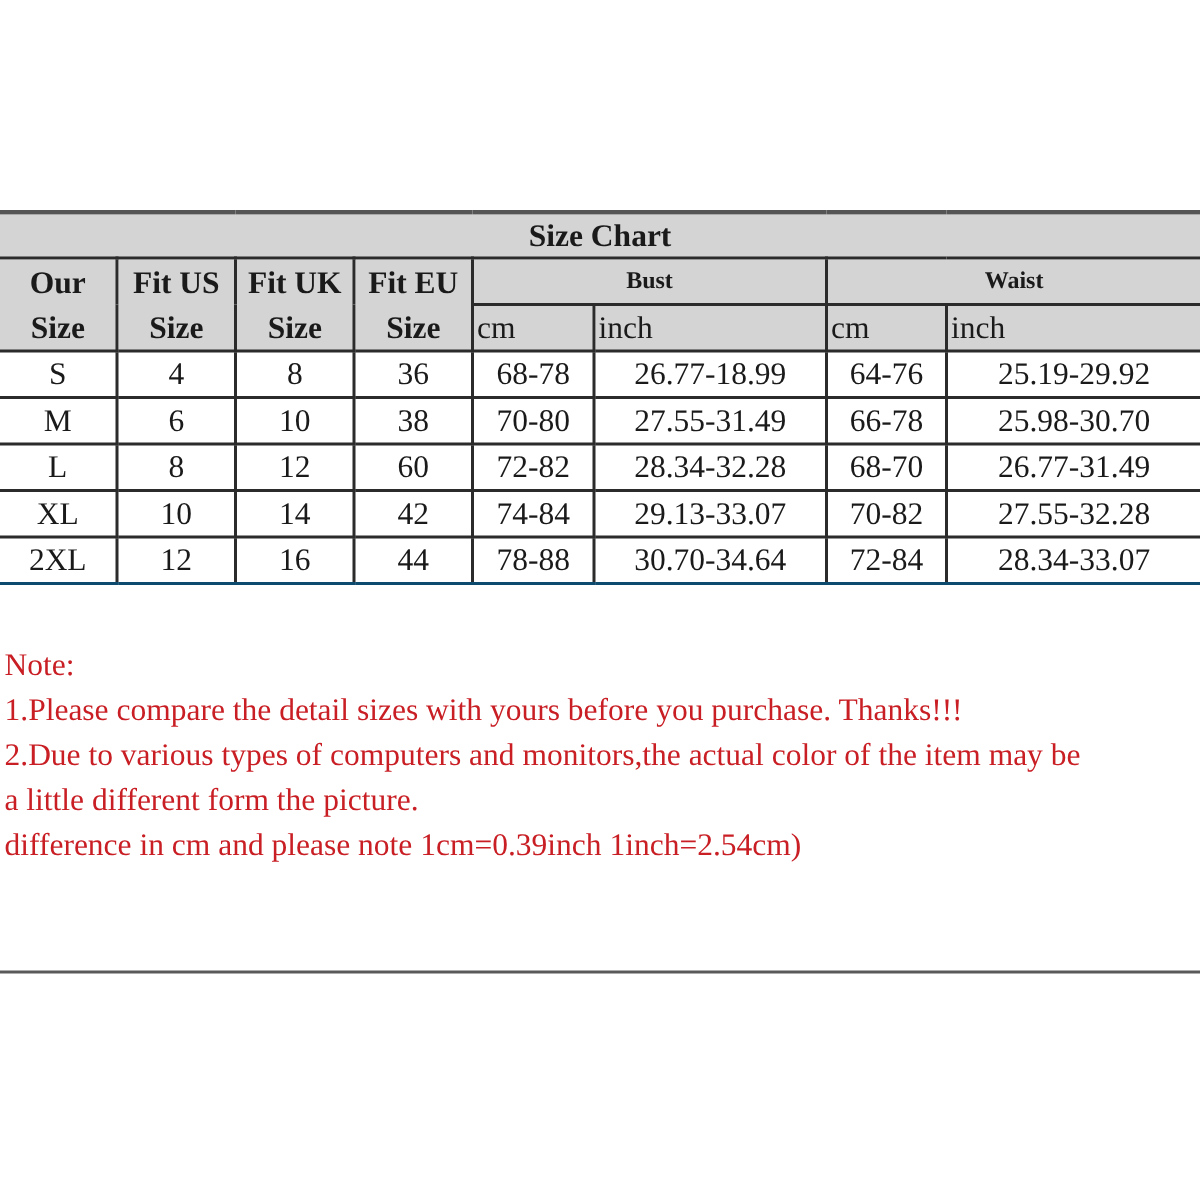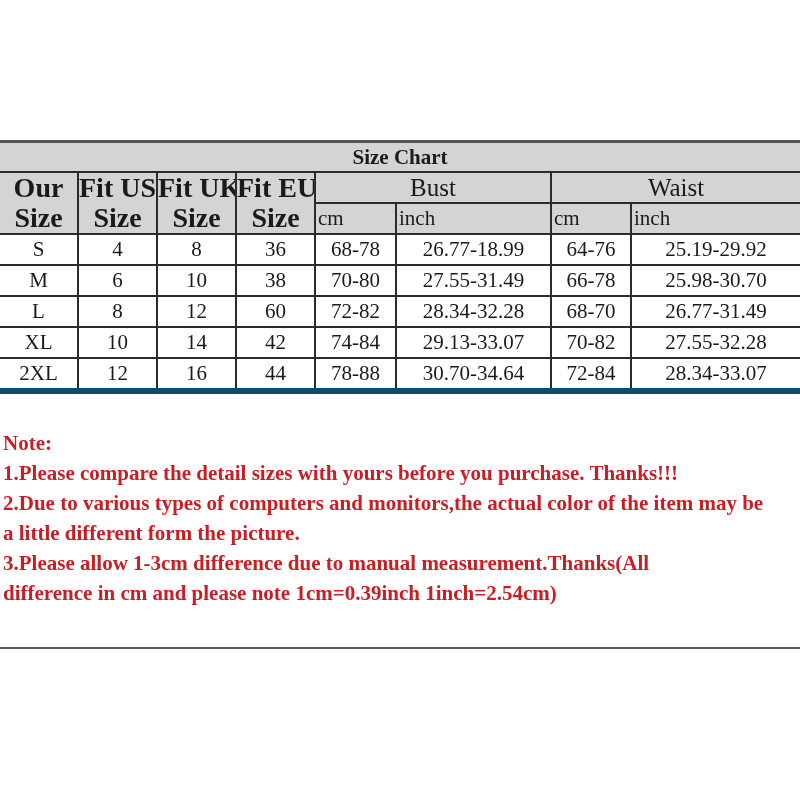--- a/index.html
+++ b/index.html
@@ -5,30 +5,30 @@
   html, body { margin: 0; padding: 0; background: #ffffff; }
   body { width: 800px; height: 800px; position: relative; overflow: hidden;
          font-family: "Liberation Serif", "DejaVu Serif", serif; color: #1a1a1a; }
   .size-table { position: absolute; left: 0; top: 140px; width: 800px;
                 border-collapse: collapse; table-layout: fixed; }
   .size-table td, .size-table th { border: 2px solid #2b2b2b; padding: 0; overflow: hidden; white-space: nowrap; }
   .size-table tr > *:first-child { border-left: none; }
   .size-table tr > *:last-child { border-right: none; }
   .size-table .title { background: #d4d4d4; height: 28px; font-size: 21px; font-weight: bold;
                        border-top: 3px solid #555; }
-  .size-table .hdr { background: #d4d4d4; font-weight: normal; font-size: 25px; text-align: center; height: 29px; }
-  .size-table .hdr-stack { background: #d4d4d4; font-weight: bold; font-size: 28px; text-align: center;
+  .size-table .hdr { background: #d4d4d4; font-weight: bold; font-size: 16px; text-align: center; height: 29px; }
+  .size-table .hdr-stack { background: #d4d4d4; font-weight: bold; font-size: 21px; text-align: center;
                            line-height: 30px; }
   .size-table .unit { background: #d4d4d4; font-weight: normal; font-size: 21px; text-align: left;
                       padding-left: 2px; height: 29px; margin-left: 44px; }
   .size-table td.cell { font-size: 21px; text-align: center; height: 29px; background: #fff; }
-  .size-table tr.last td { border-bottom: 6px solid #0c4a6e; }
+  .size-table tr.last td { border-bottom: 2px solid #0c4a6e; }
   .notes { position: absolute; left: 3px; top: 428px; width: 797px; color: #c81e24;
            font-size: 21px; line-height: 30px; font-family: "Liberation Serif", "DejaVu Serif", serif; }
-  .notes p { margin: 0; font-weight: bold; }
+  .notes p { margin: 0; }
   .bottom-rule { position: absolute; left: 0; top: 647px; width: 800px; height: 2px; background: #5a5a5a; }
 </style>
 </head>
 <body>
 
 <table class="size-table">
   <colgroup>
     <col style="width:78px">
       <col style="width:79px">
       <col style="width:79px">
@@ -119,17 +119,16 @@
     <td class="cell">28.34-33.07</td>
   </tr>
 </tbody>
   </table>
 
 <div class="notes">
   <p>Note:</p>
   <p>1.Please compare the detail sizes with yours before you purchase. Thanks!!!</p>
   <p>2.Due to various types of computers and monitors,the actual color of the item may be</p>
   <p>a little different form the picture.</p>
-  <p>3.Please allow 1-3cm difference due to manual measurement.Thanks(All</p>
   <p>difference in cm and please note 1cm=0.39inch 1inch=2.54cm)</p>
 </div>
 
 <div class="bottom-rule"></div>
 
 </body></html>

